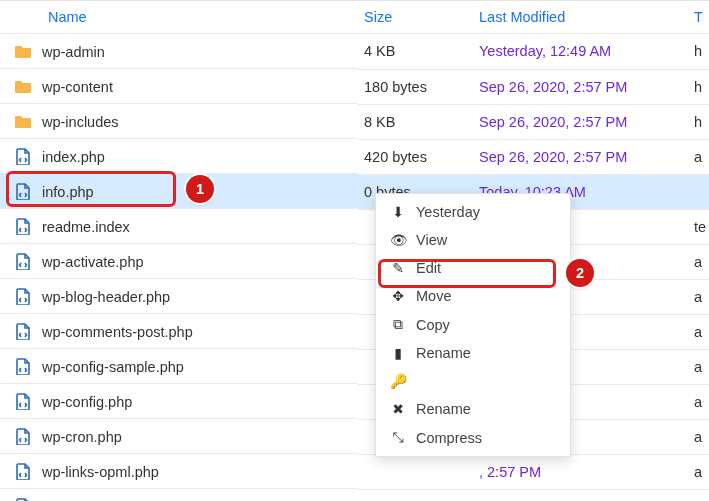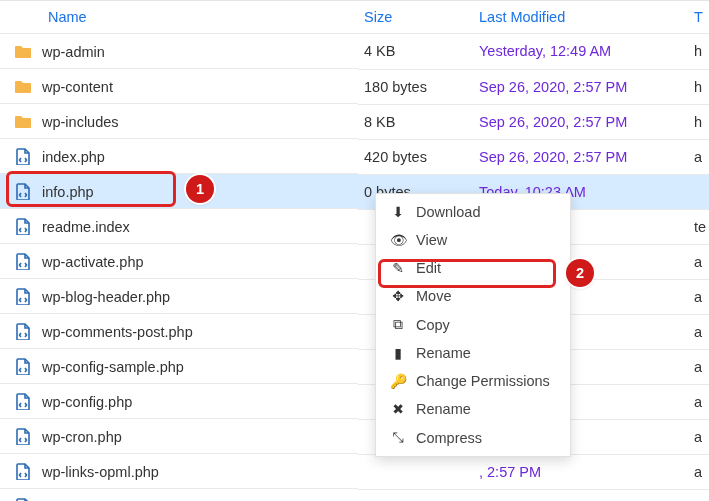--- a/index.html
+++ b/index.html
@@ -234,21 +234,21 @@
           <td>3.25 KB</td>
           <td class="trunc">Sep 26, 2020, 2:57 PM</td>
           <td>a</td>
         </tr>
       </tbody>
   </table>
 
   <div class="menu" id="ctxmenu">
       <div class="menu-item">
         <span class="mi">⬇</span>
-        <span>Download</span>
+        <span>Yesterday</span>
       </div>
       <div class="menu-item">
         <span class="mi">👁</span>
         <span>View</span>
       </div>
       <div class="menu-item">
         <span class="mi">✎</span>
         <span>Edit</span>
       </div>
       <div class="menu-item">
@@ -258,21 +258,20 @@
       <div class="menu-item">
         <span class="mi">⧉</span>
         <span>Copy</span>
       </div>
       <div class="menu-item">
         <span class="mi">▮</span>
         <span>Rename</span>
       </div>
       <div class="menu-item">
         <span class="mi">🔑</span>
-        <span>Change Permissions</span>
       </div>
       <div class="menu-item">
         <span class="mi">✖</span>
         <span>Rename</span>
       </div>
       <div class="menu-item">
         <span class="mi">⤡</span>
         <span>Compress</span>
       </div>
     </div>

